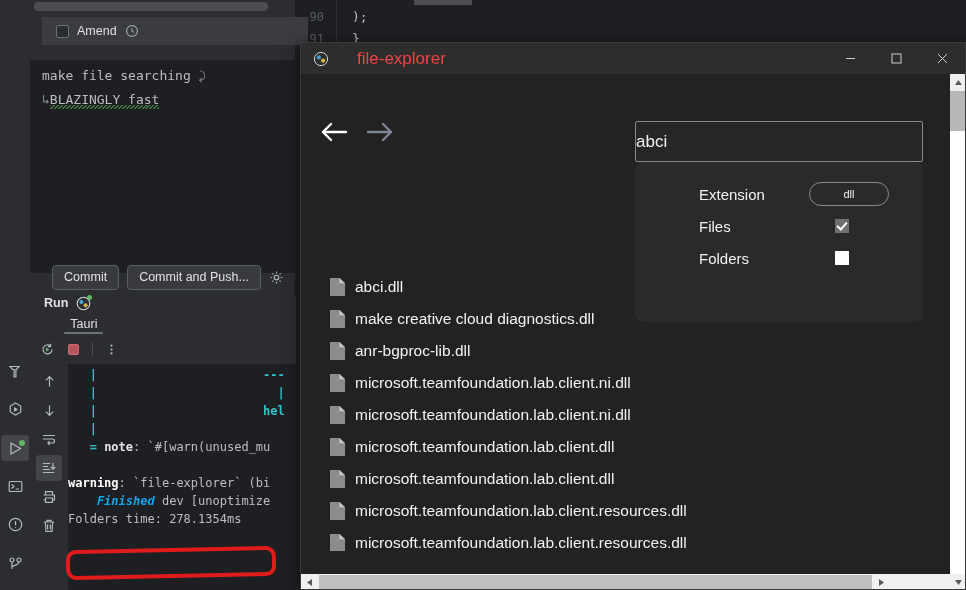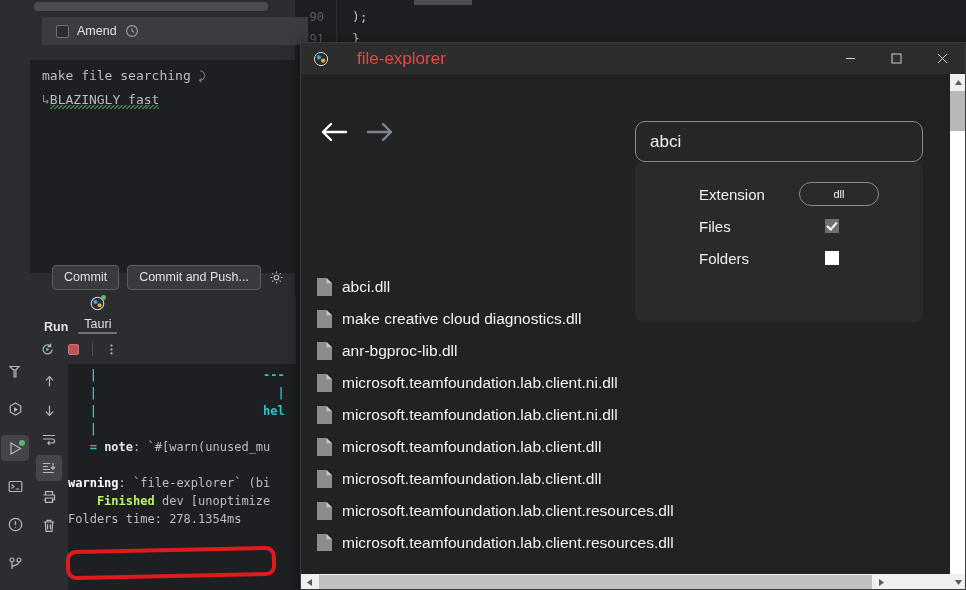--- a/index.html
+++ b/index.html
@@ -80,21 +80,21 @@
   }
   .gear-btn { color: #b4b8bf; display: flex; align-items: center; }
 
   
   .run-panel {
     position: absolute; left: 30px; top: 296px; width: 266px; height: 294px;
     background: #1e1f22; border-right: 1px solid #1e1f22;
   }
   .run-tabs {
     position: absolute; left: 0; top: 0; width: 266px; height: 38px;
-    background: #2b2d30; display: flex; align-items: flex-end; gap: 14px;
+    background: #2b2d30; display: flex; align-items: flex-start; 
     padding-left: 14px;
   }
   .run-tabs .tlabel { font-size: 12.5px; color: #dfe1e5; font-weight: bold; }
   .tab-tauri {
     display: flex; align-items: center; gap: 6px; height: 38px;
     position: relative; padding: 0 2px; flex-direction: column;
   }
   .tab-tauri::after {
     content: ""; position: absolute; left: -4px; right: -4px; bottom: 0;
     height: 2px; background: #6e7177; border-radius: 1px;
@@ -130,21 +130,21 @@
   .console {
     position: absolute; left: 38px; top: 68px; width: 228px; height: 226px;
     background: #1e1f22; overflow: hidden;
     font-family: "DejaVu Sans Mono", monospace; font-size: 12px;
     line-height: 18px; padding-top: 2px;
   }
   .cline { white-space: pre; color: #bcbec4; }
   .c-cyan { color: #2bc4c8; font-weight: bold; }
   .c-bold { color: #e3e5e9; font-weight: bold; }
   .c-yellow { color: #ffffff; font-weight: bold; }
-  .c-green { color: #bef264; font-weight: bold; }
+  .c-green { color: #0ea5e9; font-weight: bold; font-style: italic; }
   .c-gray { color: #bcbec4; }
 
   .annot-circle {
     position: absolute; left: 66px; top: 548px; width: 210px; height: 30px;
     border: 4px solid #e01b1b; border-radius: 10px;
     transform: rotate(-1.2deg); pointer-events: none;
   }
 
   
   .editor {
@@ -200,33 +200,33 @@
   }
   .fx-nav {
     position: absolute; left: 18px; top: 46px;
     display: flex; align-items: center; gap: 16px;
   }
   .nav-arrow { color: #ffffff; display: flex; align-items: center; }
   .nav-arrow.fwd { color: #7c8594; }
 
   .fx-search {
     position: absolute; left: 334px; top: 47px; width: 288px; height: 41px;
-    background: #262626; border: 1px solid #8a8a8a; border-radius: 10px;
-    display: flex; align-items: center; padding-left: 14px;
+    background: #262626; border: 1px solid #8a8a8a; border-radius: 2px;
+    display: flex; align-items: center; 
     color: #f0f0f0; font-size: 17px;
   }
 
   .fx-filters {
     position: absolute; left: 334px; top: 88px; width: 288px; height: 160px;
     background: #2a2a2a; border-radius: 8px;
     padding: 16px 0 0 0;
   }
   .frow {
     display: flex; align-items: center; height: 32px;
-    margin-bottom: 0; padding-left: 64px; gap: 4px;
+    margin-bottom: 0; padding-left: 64px; gap: 14px;
   }
   .frow .flbl {
     width: 96px; font-size: 15px; color: #f2f2f2;
   }
   .ext-pill {
     width: 80px; height: 24px; border: 1px solid #8a8a8a;
     border-radius: 12px; background: #2a2a2a; color: #f2f2f2;
     font-size: 11px; display: flex; align-items: center; justify-content: center;
   }
   .fxcb {
@@ -234,21 +234,21 @@
     margin-left: 26px;
   }
   .fxcb.checked { background: #6f6f6f; }
   .fxcb.checked::after {
     content: ""; position: absolute; left: 4px; top: 1px;
     width: 4px; height: 8px; border: solid #ffffff;
     border-width: 0 2px 2px 0; transform: rotate(42deg);
   }
 
   .fx-list {
-    position: absolute; left: 0; top: 197px; width: 630px; height: 280px;
+    position: absolute; left: 13px; top: 197px; width: 630px; height: 280px;
     overflow: hidden;
     text-align: center;
   }
   .fitem {
     display: flex; align-items: center; height: 32px; gap: 10px;
     padding-left: 16px;
   }
   .fitem .fname {
     font-size: 15.5px; color: #f2f2f2; white-space: nowrap;
   }

